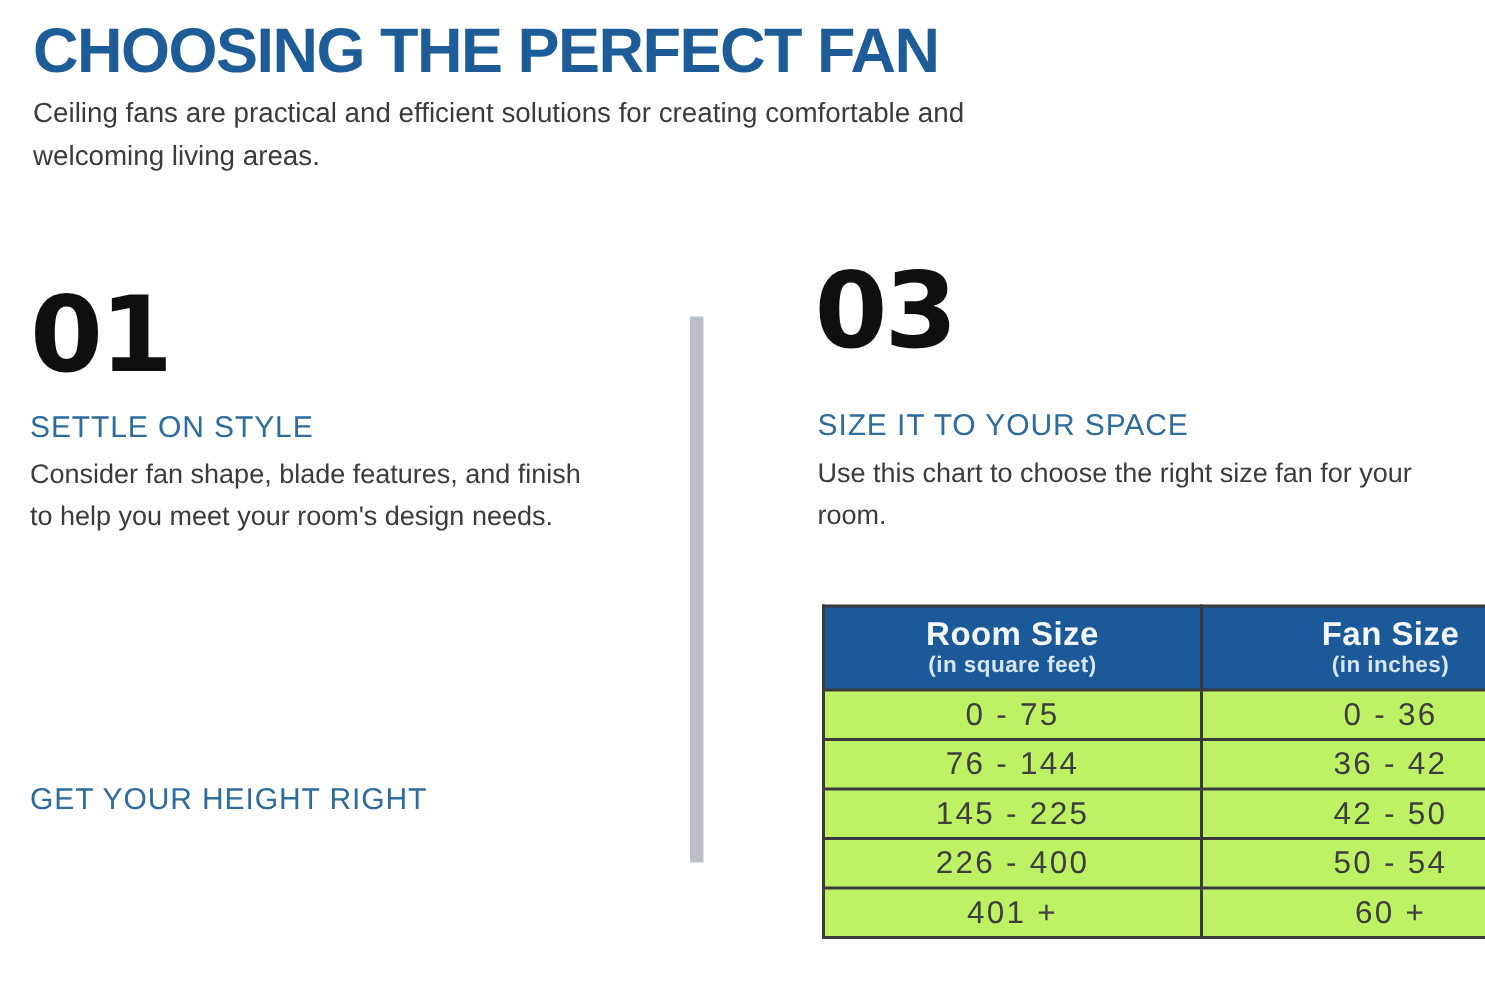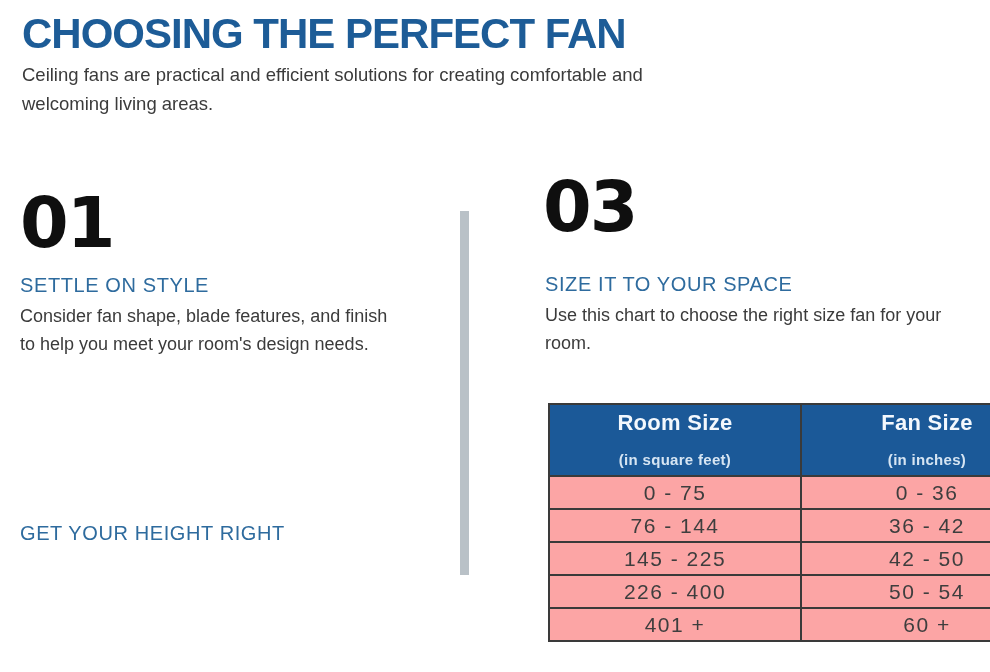--- a/index.html
+++ b/index.html
@@ -75,27 +75,27 @@
     padding:5px 0 7px 0;
   }
   .th-title{
     display:block;
     font-size:22px;font-weight:bold;color:#f3f8fd;
     letter-spacing:0.3px;line-height:25px;
   }
   .th-sub{
     display:block;
     font-size:15px;font-weight:bold;color:#d6e5f3;
-    letter-spacing:0.3px;line-height:17px;margin-top:16px;
+    letter-spacing:0.3px;line-height:17px;
   }
   .size-table td{
     height:33px;
     font-size:21px;letter-spacing:1.5px;
     color:#3e3e3e;
-    background:#fca5a5;
+    background:#bef264;
   }
 </style>
 </head>
 <body>
 
 <div class="page">
 
   <h1 class="page-title">CHOOSING THE PERFECT FAN</h1>
   <p class="page-subtitle">Ceiling fans are practical and efficient solutions for creating comfortable and welcoming living areas.</p>
 

